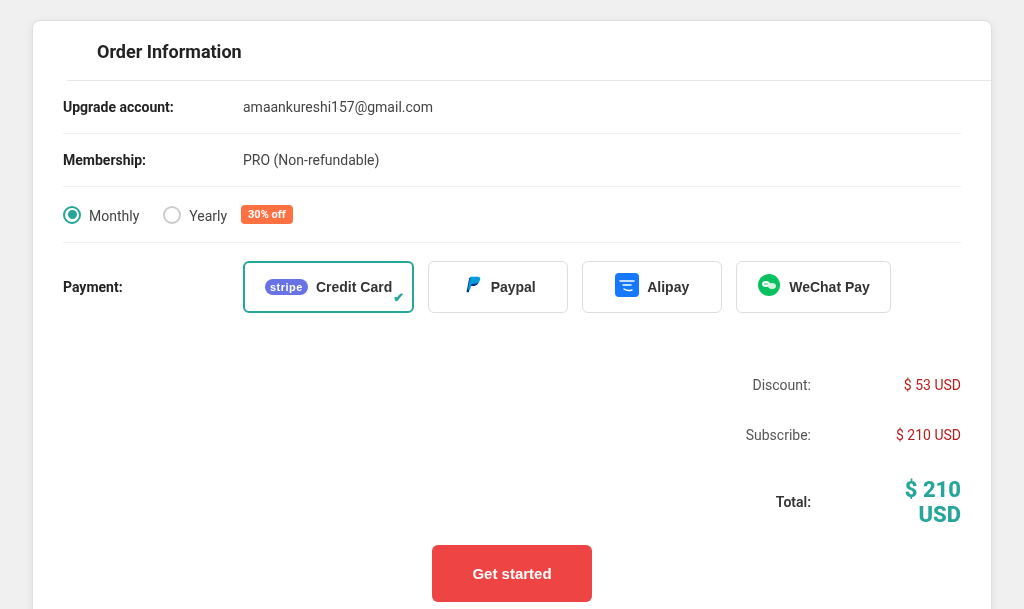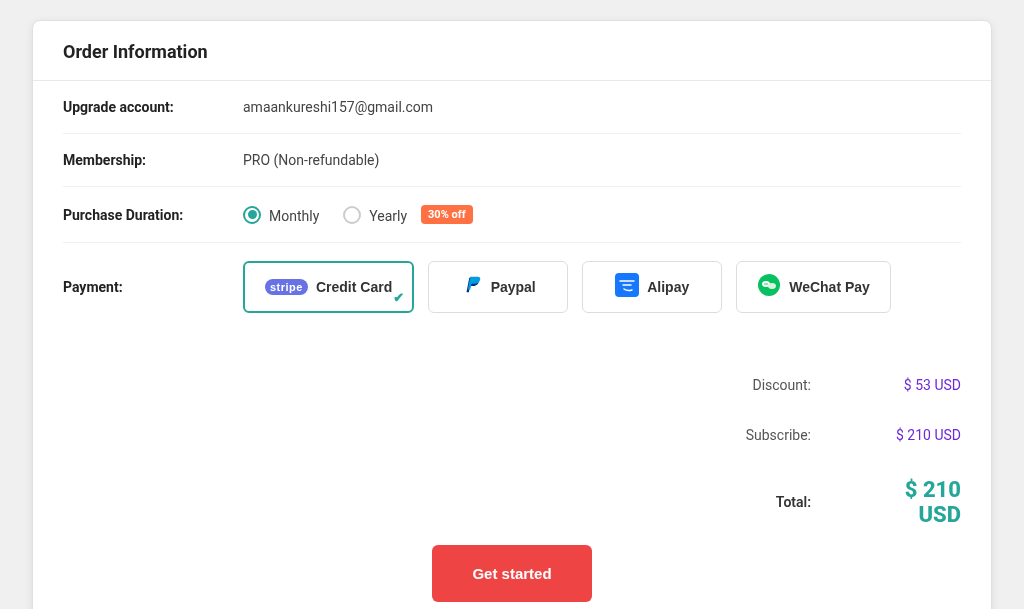--- a/index.html
+++ b/index.html
@@ -16,20 +16,21 @@
       background: #fff;
       border-radius: 8px;
       border: 1px solid #e0e0e0;
       width: 960px;
       padding: 0 0 30px 0;
       box-shadow: 0 2px 8px rgba(0,0,0,0.08);
     }
     .card-header {
       padding: 20px 30px 18px 30px;
       border-bottom: 1px solid #e8e8e8;
+      margin-left: 34px;
     }
     .card-header h2 {
       font-size: 18px;
       font-weight: 700;
       color: #222;
     }
     .card-body {
       padding: 0 30px;
     }
     .info-row {
@@ -215,21 +216,21 @@
       color: #555;
       margin-top: 26px;
     }
     .summary-label {
       width: 100px;
       text-align: right;
     }
     .summary-value {
       width: 90px;
       text-align: right;
-      color: #6d28d9;
+      color: #b91c1c;
     }
     .summary-total .summary-label {
       font-weight: 600;
       color: #333;
     }
     .summary-total .summary-value {
       font-size: 22px;
       font-weight: 800;
       color: #26a69a;
     }
@@ -263,21 +264,20 @@
       <span class="info-label">Upgrade account:</span>
       <span class="info-value">amaankureshi157@gmail.com</span>
     </div>
 
     <div class="info-row">
       <span class="info-label">Membership:</span>
       <span class="info-value">PRO (Non-refundable)</span>
     </div>
 
     <div class="info-row">
-      <span class="info-label">Purchase Duration:</span>
       <div class="duration-options">
         <label class="radio-option">
           <div class="radio-circle selected"></div>
           <span class="radio-label">Monthly</span>
         </label>
         <label class="radio-option">
           <div class="radio-circle"></div>
           <span class="radio-label">Yearly</span>
           <span class="badge-off">30% off</span>
         </label>

